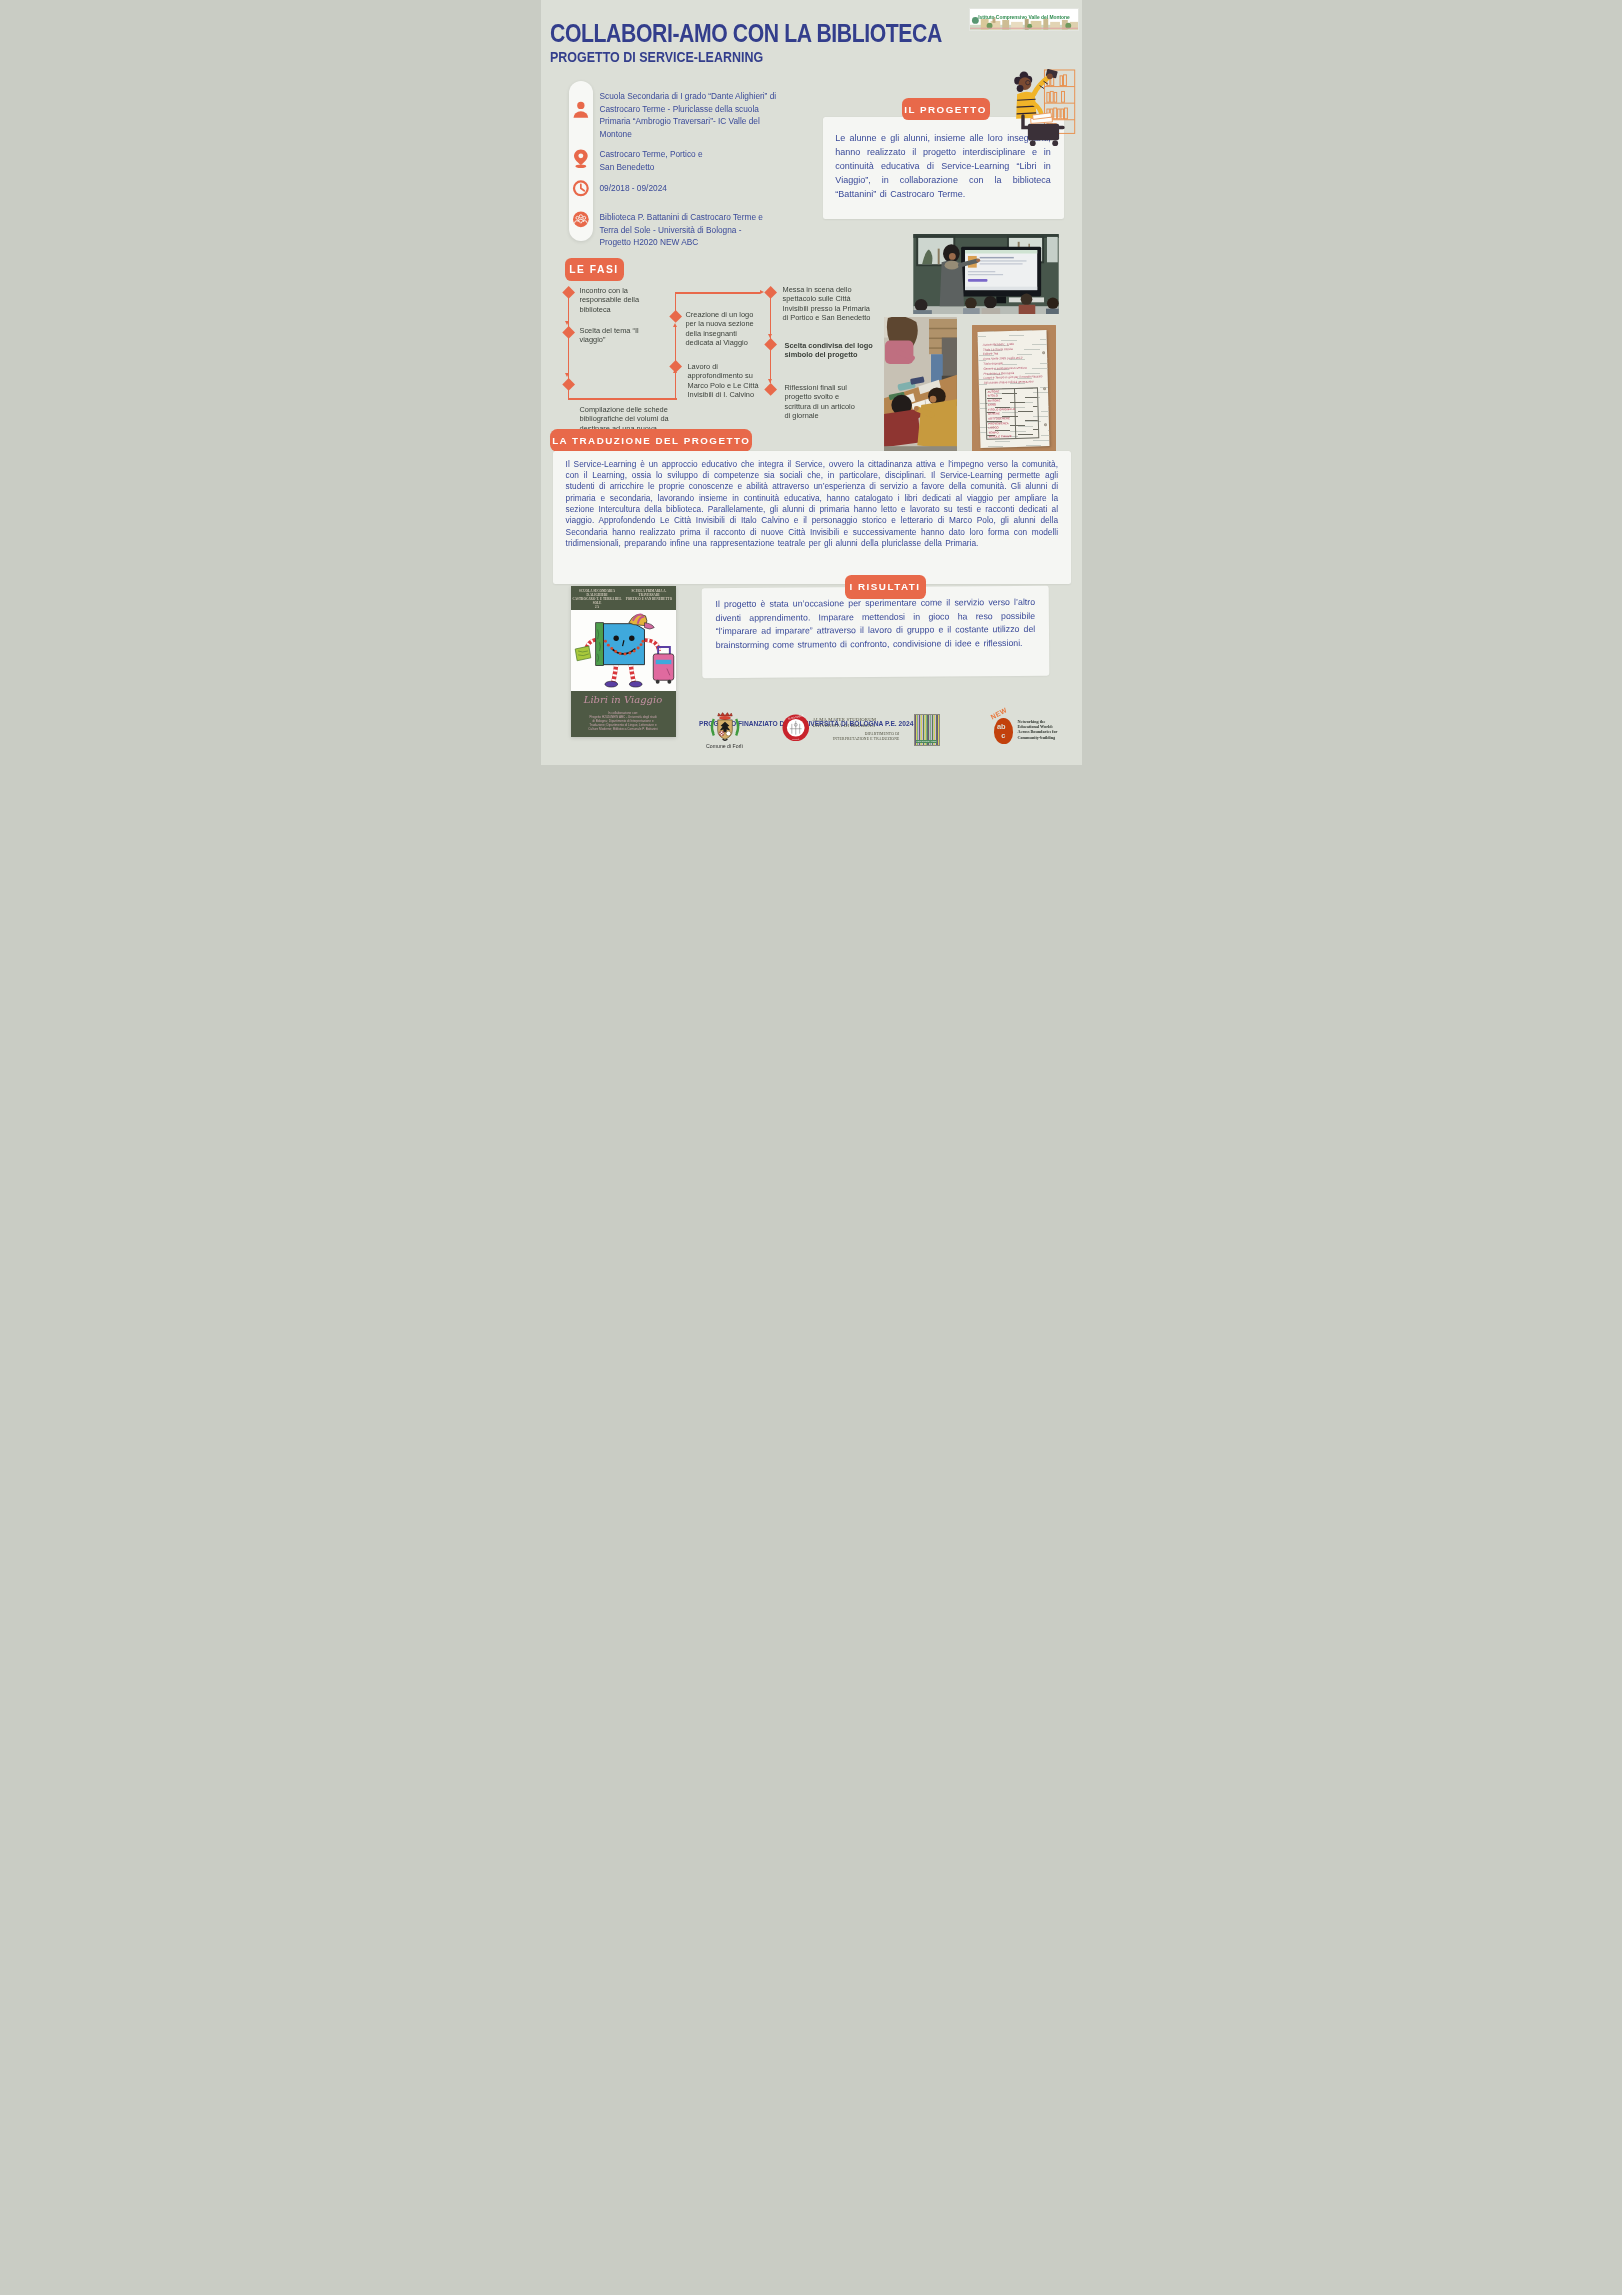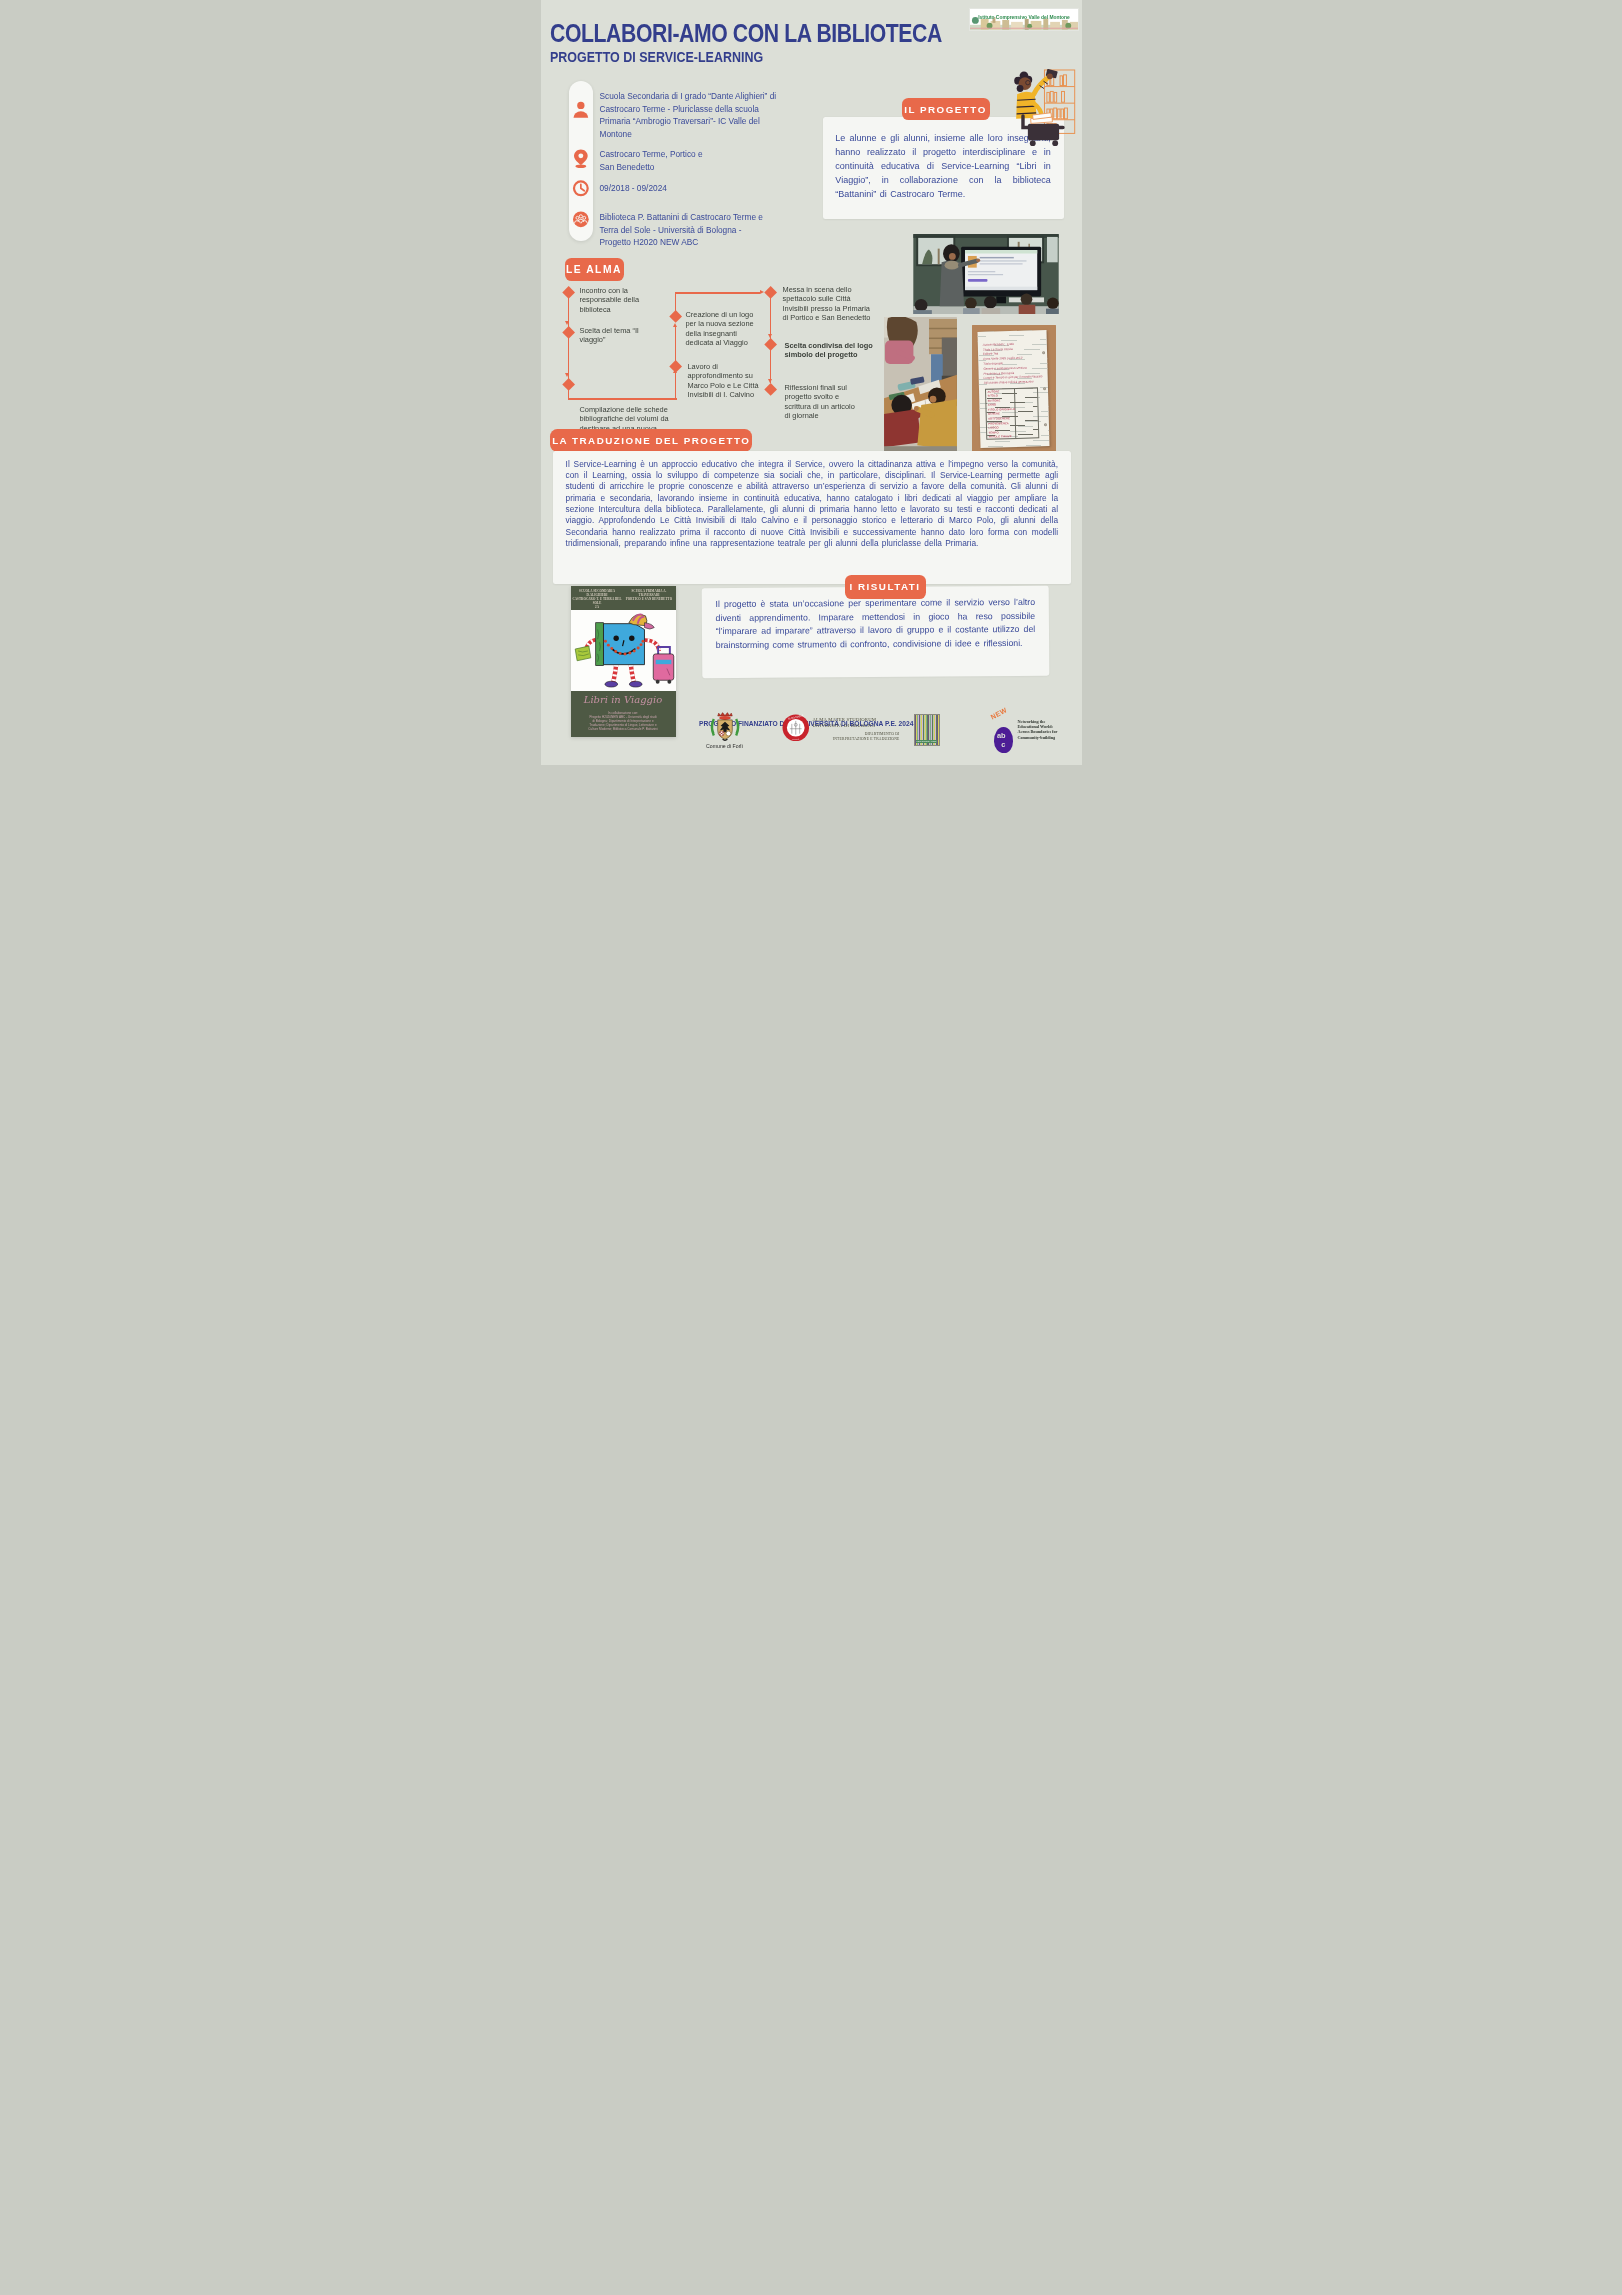--- a/index.html
+++ b/index.html
@@ -207,21 +207,21 @@
     <path d="M36,96 L36,120 L118,120" stroke="#3a3038" stroke-width="7" fill="none" stroke-linecap="round"></path>
     <rect x="46" y="112" width="64" height="34" rx="4" fill="#3a3038"></rect>
     <g stroke="#e8914f" stroke-width="1.6" fill="#fdfdfb">
       <rect x="52" y="100" width="44" height="10" transform="rotate(-4 74 105)"></rect>
       <rect x="56" y="92" width="38" height="9" transform="rotate(-7 75 96)"></rect>
     </g>
     <circle cx="56" cy="152" r="6" fill="#3a3038"></circle>
     <circle cx="102" cy="152" r="6" fill="#3a3038"></circle>
   </svg>
 
-  <div class="abs badge" style="left:24px;top:258px;width:59px;height:23px;font-size:10.3px;">LE ALMA</div>
+  <div class="abs badge" style="left:24px;top:258px;width:59px;height:23px;font-size:10.3px;">LE FASI</div>
 
   <div class="abs" style="left:0;top:0;width:541px;height:0;">
 
     <div class="fline" style="left:27px;top:294px;width:1.5px;height:105px;"></div>
     <div class="fline" style="left:27px;top:398px;width:109px;height:1.5px;"></div>
     <div class="fline" style="left:134px;top:369px;width:1.5px;height:30px;"></div>
     <div class="fline" style="left:134px;top:325px;width:1.5px;height:36px;"></div>
     <div class="fline" style="left:134px;top:292px;width:1.5px;height:19px;"></div>
     <div class="fline" style="left:135px;top:292px;width:84px;height:1.5px;"></div>
     <div class="fline" style="left:229px;top:294px;width:1.5px;height:49px;"></div>
@@ -487,21 +487,21 @@
     <div class="pre" style="font-size:3.7px;line-height:4.7px;margin-top:3.4px;text-align:right;width:87px;">DIPARTIMENTO DI
 INTERPRETAZIONE E TRADUZIONE</div>
   </div>
 
   <div class="abs stripes">
     <div class="cap">VOCI del DIT / VOCI del DIT</div>
   </div>
 
   <div class="abs" style="left:449px;top:709px;width:25.5px;height:37px;">
     <div class="abs" style="left:0;top:1px;font-size:6.9px;font-weight:800;color:#e8793f;transform:rotate(-28deg);letter-spacing:0.5px;">NEW</div>
-    <div class="abs" style="left:4.9px;top:18px;width:18.6px;height:25.5px;background:#4c1d95;border-radius:50% 50% 46% 54%/55% 55% 45% 45%;">
+    <div class="abs" style="left:4.9px;top:9px;width:18.6px;height:25.5px;background:#c2410c;border-radius:50% 50% 46% 54%/55% 55% 45% 45%;">
       <div class="abs" style="left:2.5px;top:3.9px;font-size:7.4px;font-weight:800;color:#dcdfd7;">ab</div>
       <div class="abs" style="left:6.9px;top:12.8px;font-size:7.4px;font-weight:800;color:#dcdfd7;">c</div>
     </div>
   </div>
   <div class="abs newabc-text" style="left:477px;top:719px;width:59px;">Networking the
 Educational World:
 Across Boundaries for
 Community-building</div>
 
 </div>

